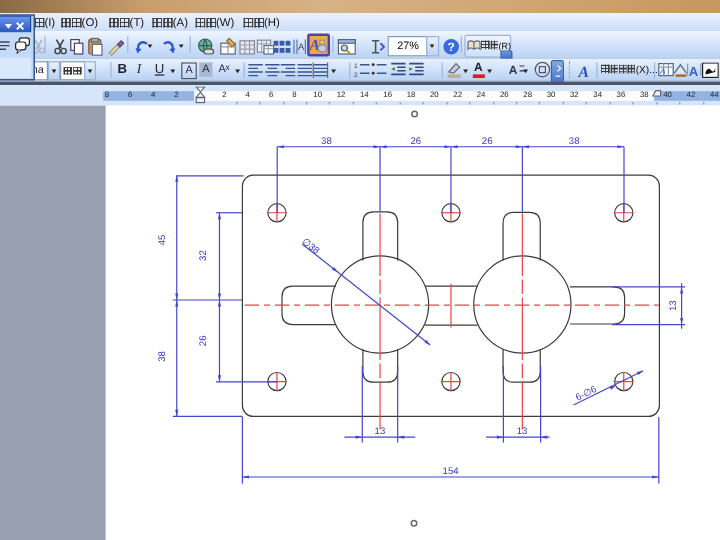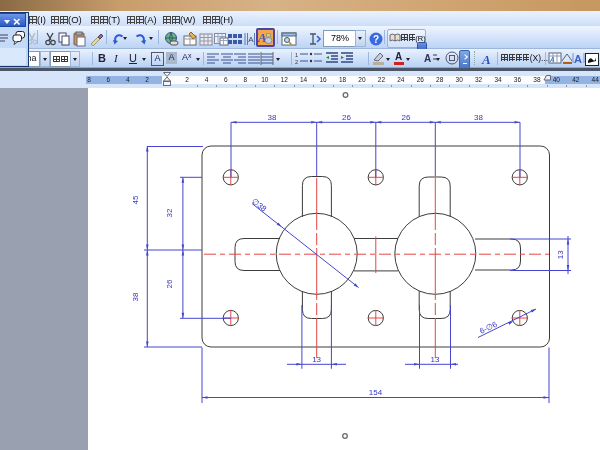--- a/index.html
+++ b/index.html
@@ -112,21 +112,21 @@
  <div class="ic" style="left:281px;"><svg width="16" height="16">
         <rect x="1" y="2" width="14" height="12" fill="#fff" stroke="#567"></rect>
         <rect x="1" y="2" width="14" height="3" fill="#9cb8e8" stroke="#567"></rect>
         <circle cx="6" cy="9" r="2.5" fill="#bde" stroke="#456"></circle>
         <path d="M8 11 L10.5 13.5" stroke="#b80" stroke-width="1.5"></path>
       </svg></div>
  <div class="ic" style="left:306px;"><svg width="16" height="16">
         <path d="M4 3 L10 3 M7 3 L7 13 M4 13 L10 13" stroke="#456" stroke-width="1.3"></path>
         <path d="M11 5 L14 8 L11 11" stroke="#2a5ad4" stroke-width="1.5" fill="none"></path>
       </svg></div>
- <div class="abs" style="left:323px;top:4px;width:32px;height:15px;background:#fff;border:1px solid #7f9db9;font-size:9px;color:#000;line-height:15px;text-align:center;">78%</div>
+ <div class="abs" style="left:323px;top:4px;width:32px;height:15px;background:#fff;border:1px solid #7f9db9;font-size:9px;color:#000;line-height:15px;text-align:center;">27%</div>
  <div class="abs" style="left:355px;top:4px;width:9px;height:15px;background:linear-gradient(#e8f0fc,#c0d4f0);border:1px solid #9ab4da;">
       <div class="da" style="left:2px;top:6px;"></div>
     </div>
  <div class="ic" style="left:368px;"><svg width="16" height="16">
         <circle cx="8" cy="8" r="6.5" fill="#3a6ae0"></circle>
         <text x="8" y="11.5" font-size="10" font-weight="bold" fill="#fff" text-anchor="middle" font-family="Liberation Sans">?</text>
       </svg></div>
  <div class="sep" style="left:384px;"></div>
  <div class="abs" style="left:387px;top:3px;width:37px;height:17px;border:1px solid #9ab4da;border-radius:2px;background:linear-gradient(#eef5ff,#cfe0f8);">
    <svg width="12" height="12" style="position:absolute;left:1px;top:2px;">

